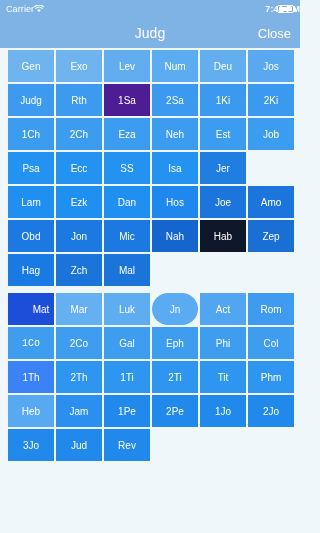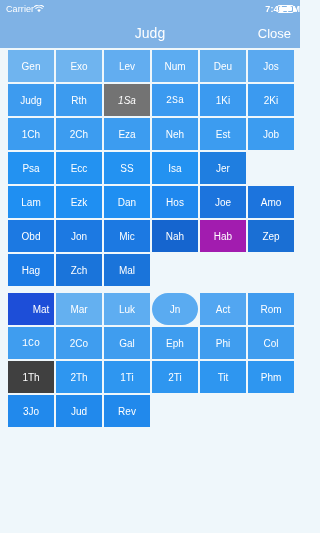--- a/index.html
+++ b/index.html
@@ -106,22 +106,22 @@
         <button class="book-cell" style="background: rgb(111, 180, 239);">Gen</button>
         <button class="book-cell" style="background: rgb(111, 180, 239);">Exo</button>
         <button class="book-cell" style="background: rgb(98, 173, 240);">Lev</button>
         <button class="book-cell" style="background: rgb(92, 172, 241);">Num</button>
         <button class="book-cell" style="background: rgb(98, 174, 238);">Deu</button>
         <button class="book-cell" style="background: rgb(90, 169, 240);">Jos</button>
       </div>
       <div class="book-row">
         <button class="book-cell" style="background: rgb(61, 155, 239);">Judg</button>
         <button class="book-cell" style="background: rgb(60, 155, 239);">Rth</button>
-        <button class="book-cell" style="background: #737373; font-style: italic;">1Sa</button>
-        <button class="book-cell" style="background: rgb(59, 154, 240); font-family: Liberation Mono, monospace;">2Sa</button>
+        <button class="book-cell" style="background: #4c1d95;">1Sa</button>
+        <button class="book-cell" style="background: rgb(59, 154, 240);">2Sa</button>
         <button class="book-cell" style="background: rgb(59, 154, 240);">1Ki</button>
         <button class="book-cell" style="background: rgb(59, 154, 240);">2Ki</button>
       </div>
       <div class="book-row">
         <button class="book-cell" style="background: rgb(60, 156, 240);">1Ch</button>
         <button class="book-cell" style="background: rgb(60, 156, 240);">2Ch</button>
         <button class="book-cell" style="background: rgb(60, 156, 240);">Eza</button>
         <button class="book-cell" style="background: rgb(60, 156, 240);">Neh</button>
         <button class="book-cell" style="background: rgb(60, 156, 240);">Est</button>
         <button class="book-cell" style="background: rgb(60, 156, 240);">Job</button>
@@ -139,21 +139,21 @@
         <button class="book-cell" style="background: rgb(31, 143, 242);">Dan</button>
         <button class="book-cell" style="background: rgb(31, 136, 238);">Hos</button>
         <button class="book-cell" style="background: rgb(28, 116, 221);">Joe</button>
         <button class="book-cell" style="background: rgb(28, 116, 221);">Amo</button>
       </div>
       <div class="book-row">
         <button class="book-cell" style="background: rgb(28, 121, 226);">Obd</button>
         <button class="book-cell" style="background: rgb(28, 121, 226);">Jon</button>
         <button class="book-cell" style="background: rgb(28, 121, 226);">Mic</button>
         <button class="book-cell" style="background: rgb(21, 101, 207);">Nah</button>
-        <button class="book-cell" style="background: #a21caf; text-align: right;">Hab</button>
+        <button class="book-cell" style="background: #0f172a; text-align: right;">Hab</button>
         <button class="book-cell" style="background: rgb(26, 111, 212);">Zep</button>
       </div>
       <div class="book-row">
         <button class="book-cell" style="background: rgb(26, 122, 228);">Hag</button>
         <button class="book-cell" style="background: rgb(26, 116, 218);">Zch</button>
         <button class="book-cell" style="background: rgb(26, 116, 218);">Mal</button>
       </div>
     </div>
   <div class="book-section" id="section-nt">
       <div class="book-row">
@@ -166,26 +166,34 @@
       </div>
       <div class="book-row">
         <button class="book-cell" style="background: rgb(63, 157, 239); font-family: Liberation Mono, monospace;">1Co</button>
         <button class="book-cell" style="background: rgb(63, 157, 239);">2Co</button>
         <button class="book-cell" style="background: rgb(63, 157, 239);">Gal</button>
         <button class="book-cell" style="background: rgb(63, 157, 239);">Eph</button>
         <button class="book-cell" style="background: rgb(63, 157, 239);">Phi</button>
         <button class="book-cell" style="background: rgb(63, 157, 239);">Col</button>
       </div>
       <div class="book-row">
-        <button class="book-cell" style="background: #404040; text-align: right;">1Th</button>
+        <button class="book-cell" style="background: #3b82f6; text-align: right;">1Th</button>
         <button class="book-cell" style="background: rgb(46, 150, 240);">2Th</button>
         <button class="book-cell" style="background: rgb(46, 150, 240);">1Ti</button>
         <button class="book-cell" style="background: rgb(46, 150, 240);">2Ti</button>
         <button class="book-cell" style="background: rgb(46, 150, 240);">Tit</button>
         <button class="book-cell" style="background: rgb(46, 150, 240);">Phm</button>
+      </div>
+      <div class="book-row">
+        <button class="book-cell" style="background: rgb(87, 170, 241);">Heb</button>
+        <button class="book-cell" style="background: rgb(42, 143, 238);">Jam</button>
+        <button class="book-cell" style="background: rgb(33, 137, 236);">1Pe</button>
+        <button class="book-cell" style="background: rgb(33, 137, 236);">2Pe</button>
+        <button class="book-cell" style="background: rgb(33, 137, 236);">1Jo</button>
+        <button class="book-cell" style="background: rgb(33, 137, 236);">2Jo</button>
       </div>
       <div class="book-row">
         <button class="book-cell" style="background: rgb(33, 137, 236);">3Jo</button>
         <button class="book-cell" style="background: rgb(33, 137, 236);">Jud</button>
         <button class="book-cell" style="background: rgb(33, 137, 236);">Rev</button>
       </div>
     </div>
 </div>
 
 </body></html>

